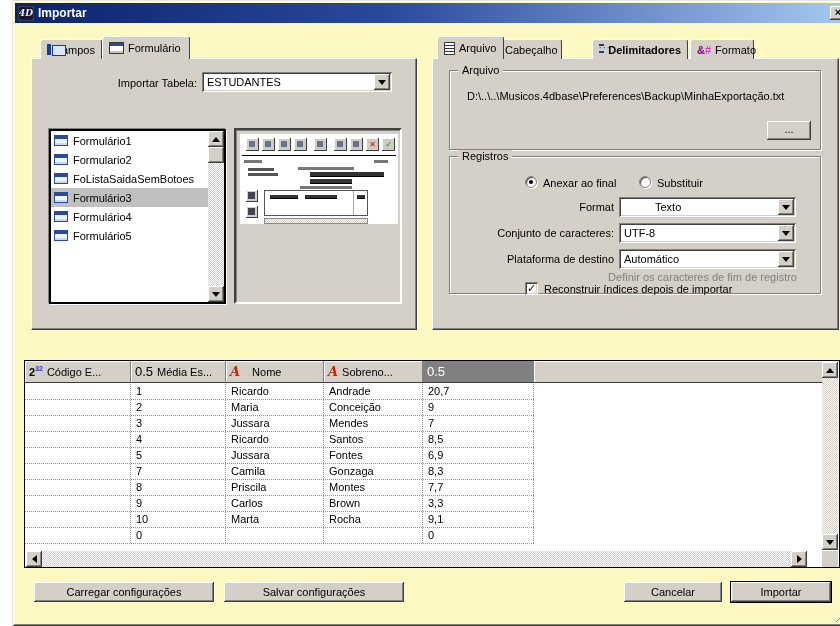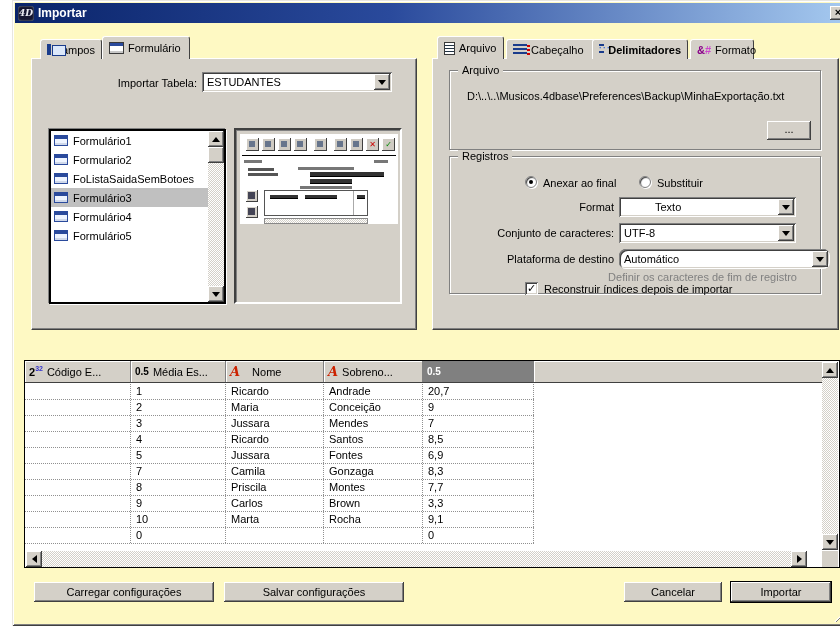--- a/index.html
+++ b/index.html
@@ -125,21 +125,21 @@
   .datatable{ position:absolute; left:12px; top:360px; width:816px; height:208px; background:#fff; border:1px solid #000; }
   .thead{ position:absolute; left:0; top:0; height:22px; width:798px; background:#d4d0c8;
     border-bottom:1px solid #404040; display:flex; }
   .hcell{ position:relative; height:100%; border-right:1px solid #808080; box-shadow: inset 1px 1px 0 #fff;
     display:flex; align-items:center; gap:4px; padding-left:4px; overflow:hidden; white-space:nowrap; }
   .hcell.selhdr{ background:#808080; color:#fff; box-shadow:none; }
   .hcell.fill{ flex:1; border-right:none; }
   .c1{ width:106px; } .c2{ width:95px; } .c3{ width:98px; } .c4{ width:99px; } .c5{ width:111px; }
   .icon-longint{ font-weight:bold; font-size:11px; }
   .icon-longint sup{ font-size:7px; color:#3333cc; font-weight:bold; }
-  .icon-real{ font-weight:bold; font-size:10px; }
+  .icon-real{ font-weight:normal; font-size:13px; }
   .icon-alpha{ font:italic bold 13px "DejaVu Serif",serif; color:#cc2200; }
   .tbody{ position:absolute; left:0; top:23px; width:798px; height:160px; background:#fff; overflow:hidden;}
   .tbl-row{ display:flex; width:509px; height:16px; border-bottom:1px dotted #909090; }
   .tbl-row .cell{ height:100%; border-right:1px dotted #909090; padding-left:5px; line-height:15px;
     overflow:hidden; white-space:nowrap; }
   .tbl-vsb{ position:absolute; right:1px; top:1px; width:16px; height:188px; }
   .tbl-vsb .track{ position:absolute; left:0; right:0; top:16px; bottom:16px; }
   .tbl-hsb{ position:absolute; left:1px; top:190px; width:797px; height:16px; }
   .tbl-hsb .track{ position:absolute; left:16px; right:16px; top:0; bottom:0; }
   .corner{ position:absolute; right:1px; top:190px; width:16px; height:16px; background:#d4d0c8; }
@@ -245,21 +245,21 @@
         <div class="fieldrect" style="left:92px; top:4px; width:8px; height:4px;"></div>
       </div>
       <div class="thsb hatch"></div>
     </div>
   </div>
 
   <div class="tab sel" style="left:425px; width:67px;">
     <span class="ticon ic-doc"></span>
     <span class="tlabel">Arquivo</span>
   </div>
-  <div class="tab unsel" style="left:494px; width:108px;">
+  <div class="tab unsel" style="left:482px; width:68px;">
     <span class="ticon ic-header"></span>
     <span class="tlabel">Cabeçalho</span>
   </div>
   <div class="tab unsel" style="left:580px; width:96px;font-weight:bold;">
     <span class="ticon ic-delim"></span>
     <span class="tlabel">Delimitadores</span>
   </div>
   <div class="tab unsel" style="left:678px; width:64px;">
     <span class="ticon ic-formato"><span>&amp;</span><b>#</b></span>
     <span class="tlabel">Formato</span>
@@ -290,21 +290,21 @@
 
   <div class="label" style="left:437px; top:227px; width:165px; text-align:right;">Conjunto de caracteres:</div>
   <div class="combo" style="left:607px; top:223px; width:177px;">
     <span>UTF-8</span>
     <span class="cbtn">
         <span class="tri-down"></span>
       </span>
   </div>
 
   <div class="label" style="left:437px; top:253px; width:165px; text-align:right;">Plataforma de destino</div>
-  <div class="combo" style="left:607px; top:249px; width:211px;border-radius:7px;">
+  <div class="combo" style="left:607px; top:249px; width:177px;">
     <span>Automático</span>
     <span class="cbtn">
         <span class="tri-down"></span>
       </span>
   </div>
 
   <div class="label gray-text" style="left:485px; top:271px; width:300px; text-align:right;">Definir os caracteres de fim de registro</div>
 
   <div class="checkbox" style="left:513px; top:282px;"><span>✓</span></div>
   <div class="label" style="left:532px; top:283px;">Reconstruir índices depois de importar</div>

